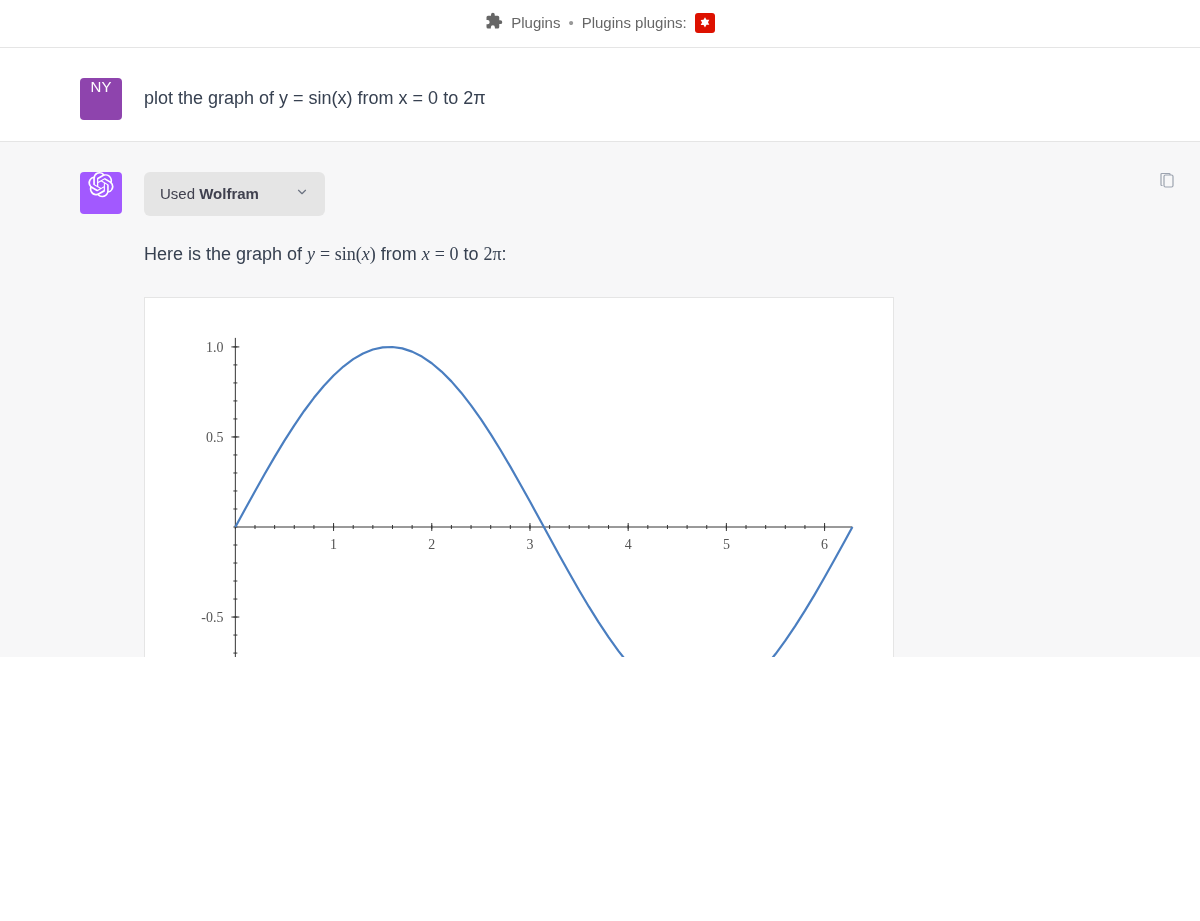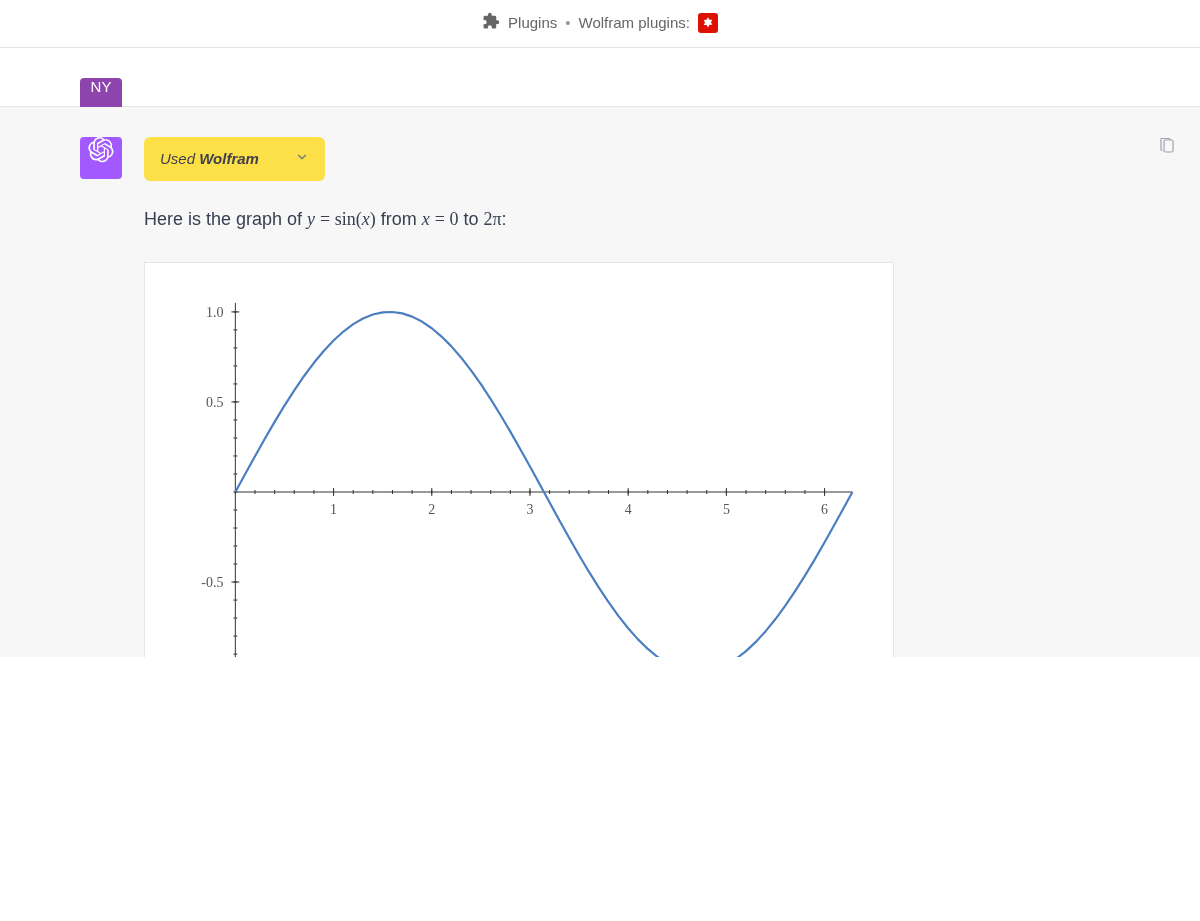--- a/index.html
+++ b/index.html
@@ -90,28 +90,27 @@
     color: #374151;
     line-height: 1.6;
   }
   .user-text {
     padding-top: 6px;
   }
   .used-pill {
     display: inline-flex;
     align-items: center;
     gap: 36px;
-    background: #fde047;
+    background: #e5e5e5;
     color: #40414f;
     padding: 10px 16px;
     border-radius: 6px;
     font-size: 15px;
     margin-bottom: 24px;
     cursor: pointer;
-    font-style: italic;
   }
   .used-pill .chev svg {
     width: 14px;
     height: 14px;
     stroke: #6b7280;
     fill: none;
   }
   .reply-line {
     margin-bottom: 28px;
     font-size: 18px;
@@ -171,32 +170,33 @@
 <div class="page">
 
 <div class="header">
   <span class="puzzle-icon">
     <svg viewBox="0 0 24 24">
           <path d="M20.5 11H19V7a2 2 0 0 0-2-2h-4V3.5a2.5 2.5 0 0 0-5 0V5H4a2 2 0 0 0-2 2v3.8h1.5a2.7 2.7 0 0 1 0 5.4H2V20a2 2 0 0 0 2 2h3.8v-1.5a2.7 2.7 0 0 1 5.4 0V22H17a2 2 0 0 0 2-2v-4h1.5a2.5 2.5 0 0 0 0-5z"></path>
         </svg>
   </span>
   <span>Plugins</span>
   <span class="dot">•</span>
-  <span>Wolfram plugins:</span>
+  <span>Plugins plugins:</span>
   <span class="wolfram-badge">
     <svg viewBox="0 0 24 24">
           <path d="M12 2l2.5 4.3 4.9.1-2.3 4.3 2.3 4.3-4.9.1L12 19.7l-2.5-4.3-4.9-.1 2.3-4.3-2.3-4.3 4.9-.1z"></path>
         </svg>
   </span>
 </div>
 
 <div class="row">
   <div class="avatar user">
     <span>NY</span>
   </div>
+  <div class="content user-text">plot the graph of y = sin(x) from x = 0 to 2π</div>
 </div>
 
 <div class="row assistant">
   <div class="avatar bot">
     <svg viewBox="0 0 41 41">
           <path d="M37.5 16.7a9.9 9.9 0 0 0-.9-8.2 10 10 0 0 0-10.8-4.8A9.9 9.9 0 0 0 18.3 0a10 10 0 0 0-9.6 7 9.9 9.9 0 0 0-6.6 4.8 10 10 0 0 0 1.2 11.8 9.9 9.9 0 0 0 .9 8.2 10 10 0 0 0 10.8 4.8 9.9 9.9 0 0 0 7.5 3.3 10 10 0 0 0 9.6-7 9.9 9.9 0 0 0 6.6-4.8 10 10 0 0 0-1.2-11.8zM22.5 37.4a7.4 7.4 0 0 1-4.8-1.7l.3-.1 8-4.6a1.3 1.3 0 0 0 .7-1.1V18.5l3.4 1.9a.1.1 0 0 1 .1.1v9.4a7.5 7.5 0 0 1-7.5 7.5zM6.4 30.5a7.4 7.4 0 0 1-.9-5l.2.1 8 4.6a1.3 1.3 0 0 0 1.3 0l9.8-5.7v3.9a.1.1 0 0 1 0 .1l-8.1 4.7a7.5 7.5 0 0 1-10.2-2.7zM4.3 13.1a7.4 7.4 0 0 1 3.9-3.3v9.5a1.3 1.3 0 0 0 .7 1.1l9.8 5.7-3.4 1.9a.1.1 0 0 1-.1 0l-8.1-4.7a7.5 7.5 0 0 1-2.7-10.2zm27.8 6.5l-9.8-5.7 3.4-1.9a.1.1 0 0 1 .1 0l8.1 4.7a7.5 7.5 0 0 1-1.2 13.5V20.7a1.3 1.3 0 0 0-.7-1.1zm3.4-5.1l-.2-.1-8-4.6a1.3 1.3 0 0 0-1.3 0l-9.8 5.7v-3.9a.1.1 0 0 1 0-.1l8.1-4.7a7.5 7.5 0 0 1 11.1 7.8zm-21.1 7l-3.4-1.9a.1.1 0 0 1-.1-.1V10a7.5 7.5 0 0 1 12.3-5.8l-.3.1-8 4.6a1.3 1.3 0 0 0-.7 1.1v11.4zm1.8-4l4.4-2.5 4.4 2.5v5.1l-4.4 2.5-4.4-2.5z"></path>
         </svg>
   </div>
   <div class="content">
     <div class="used-pill">

